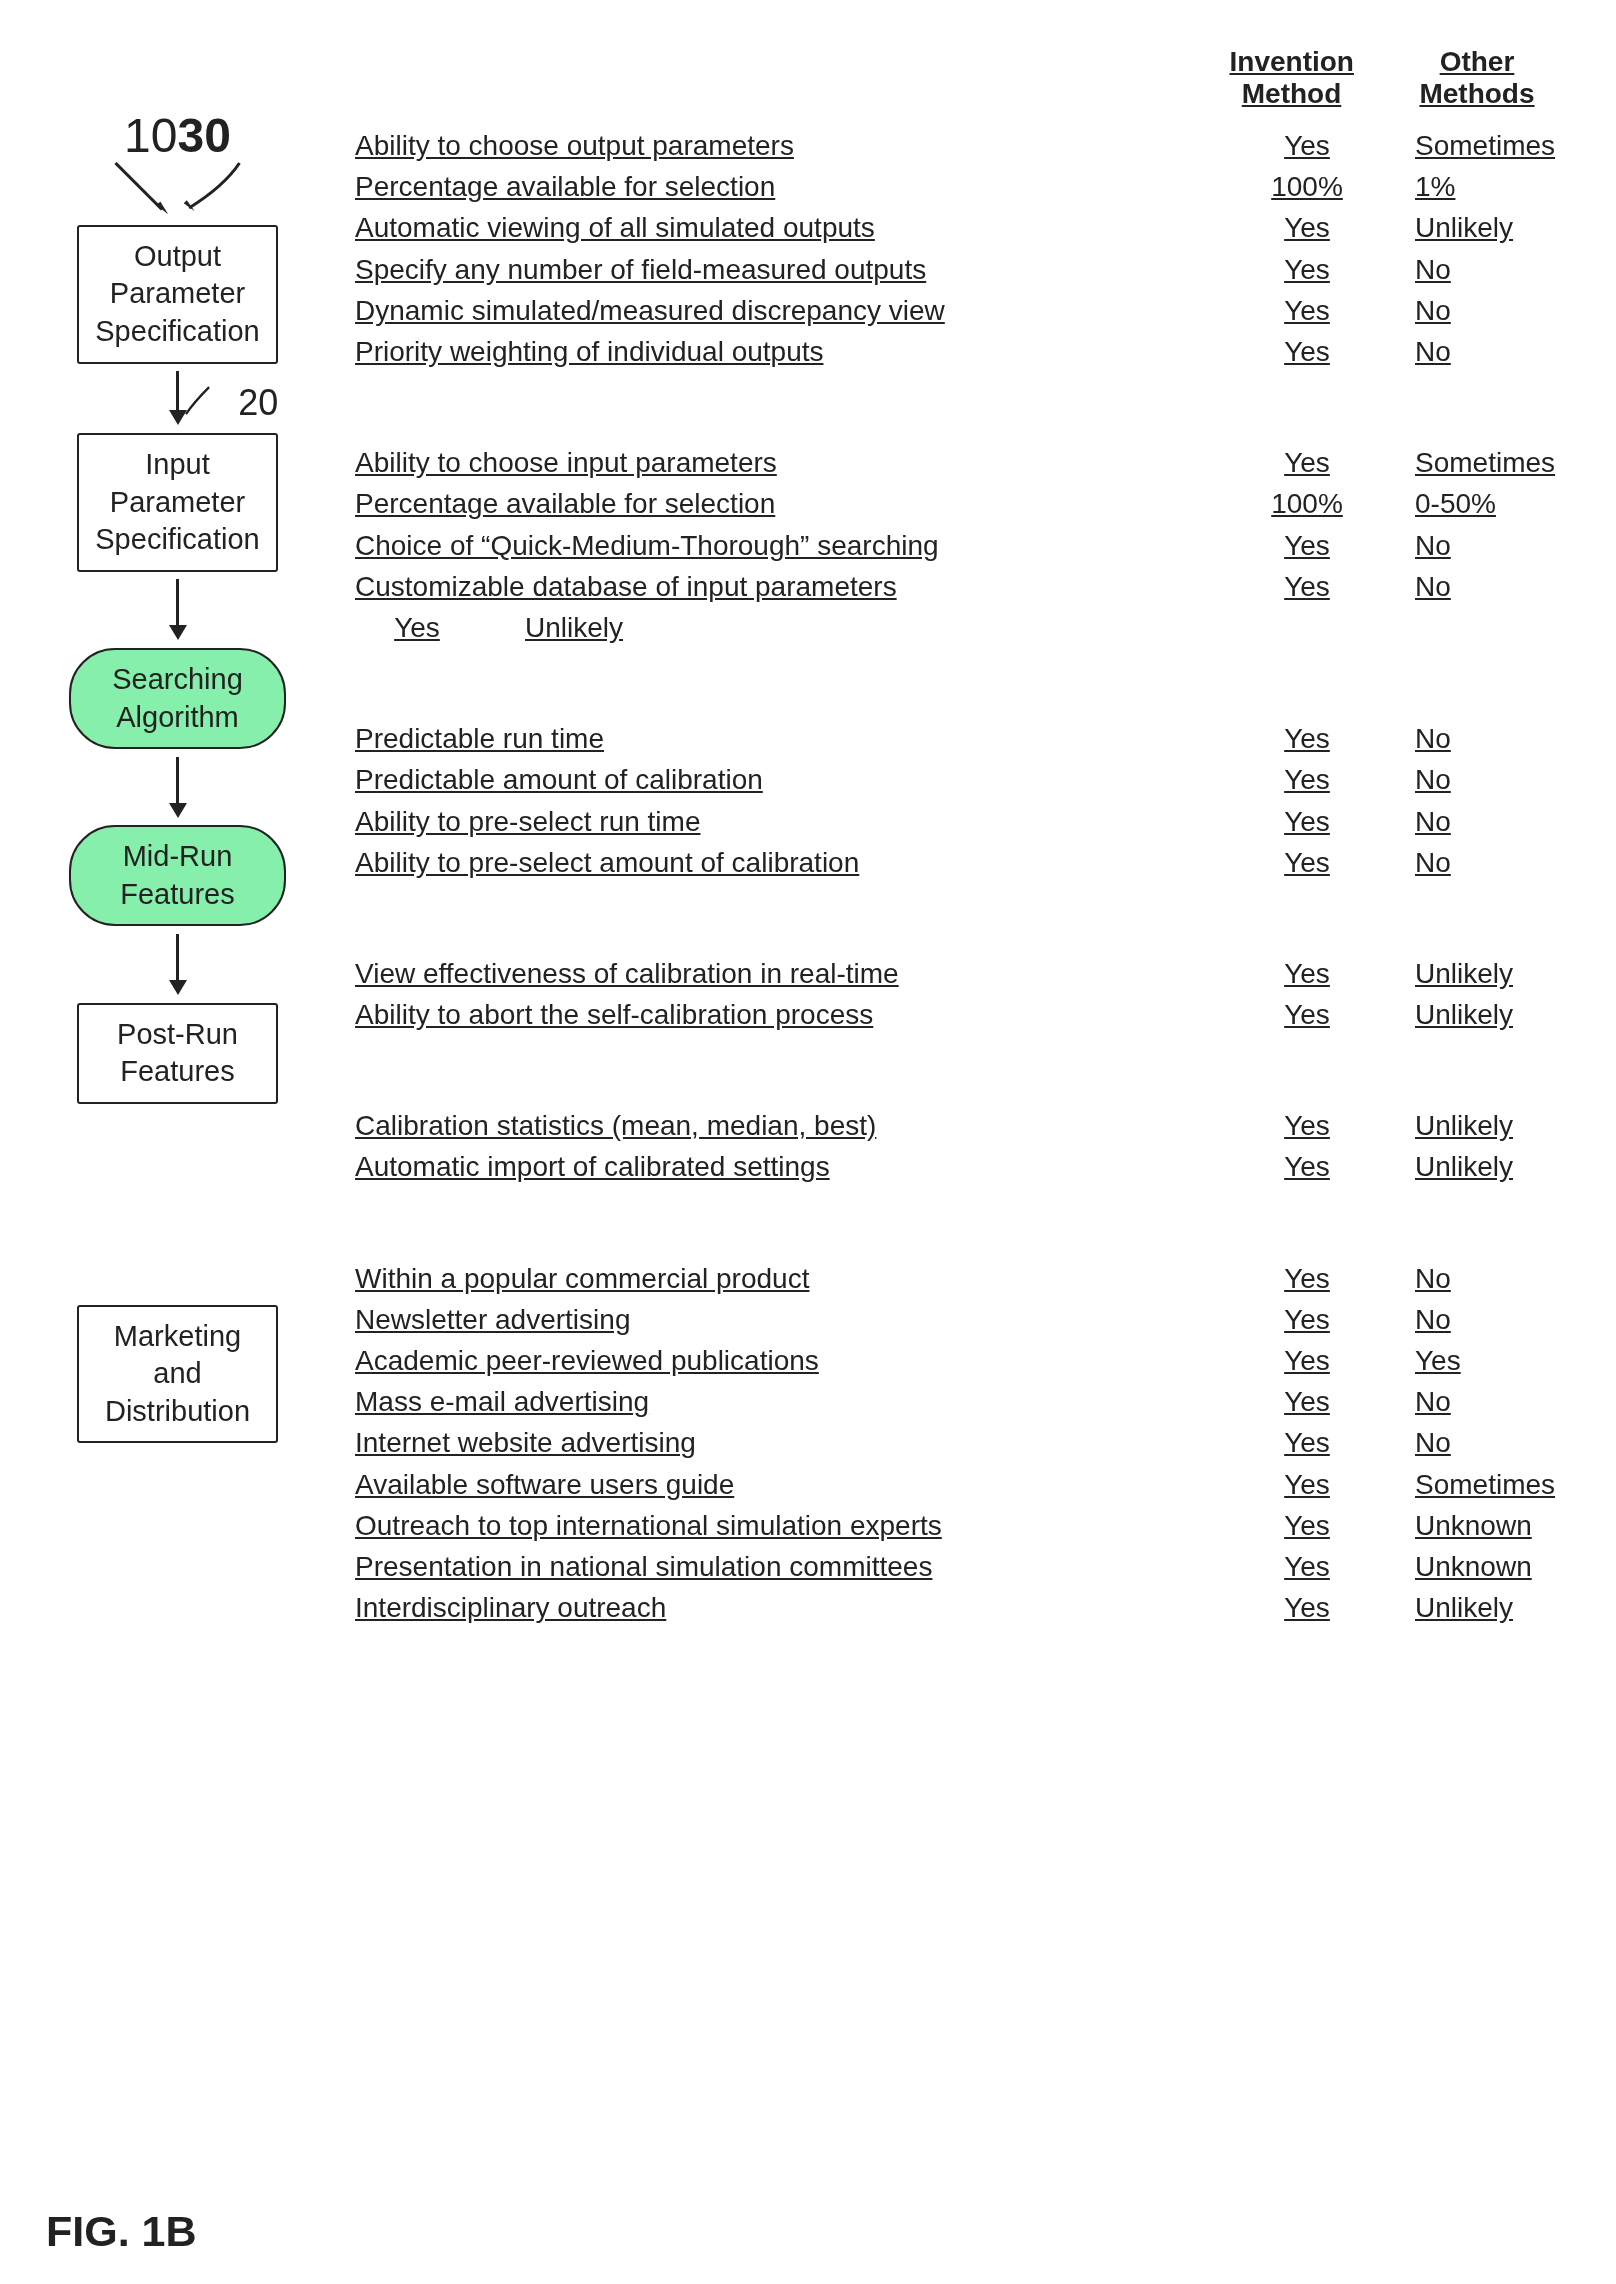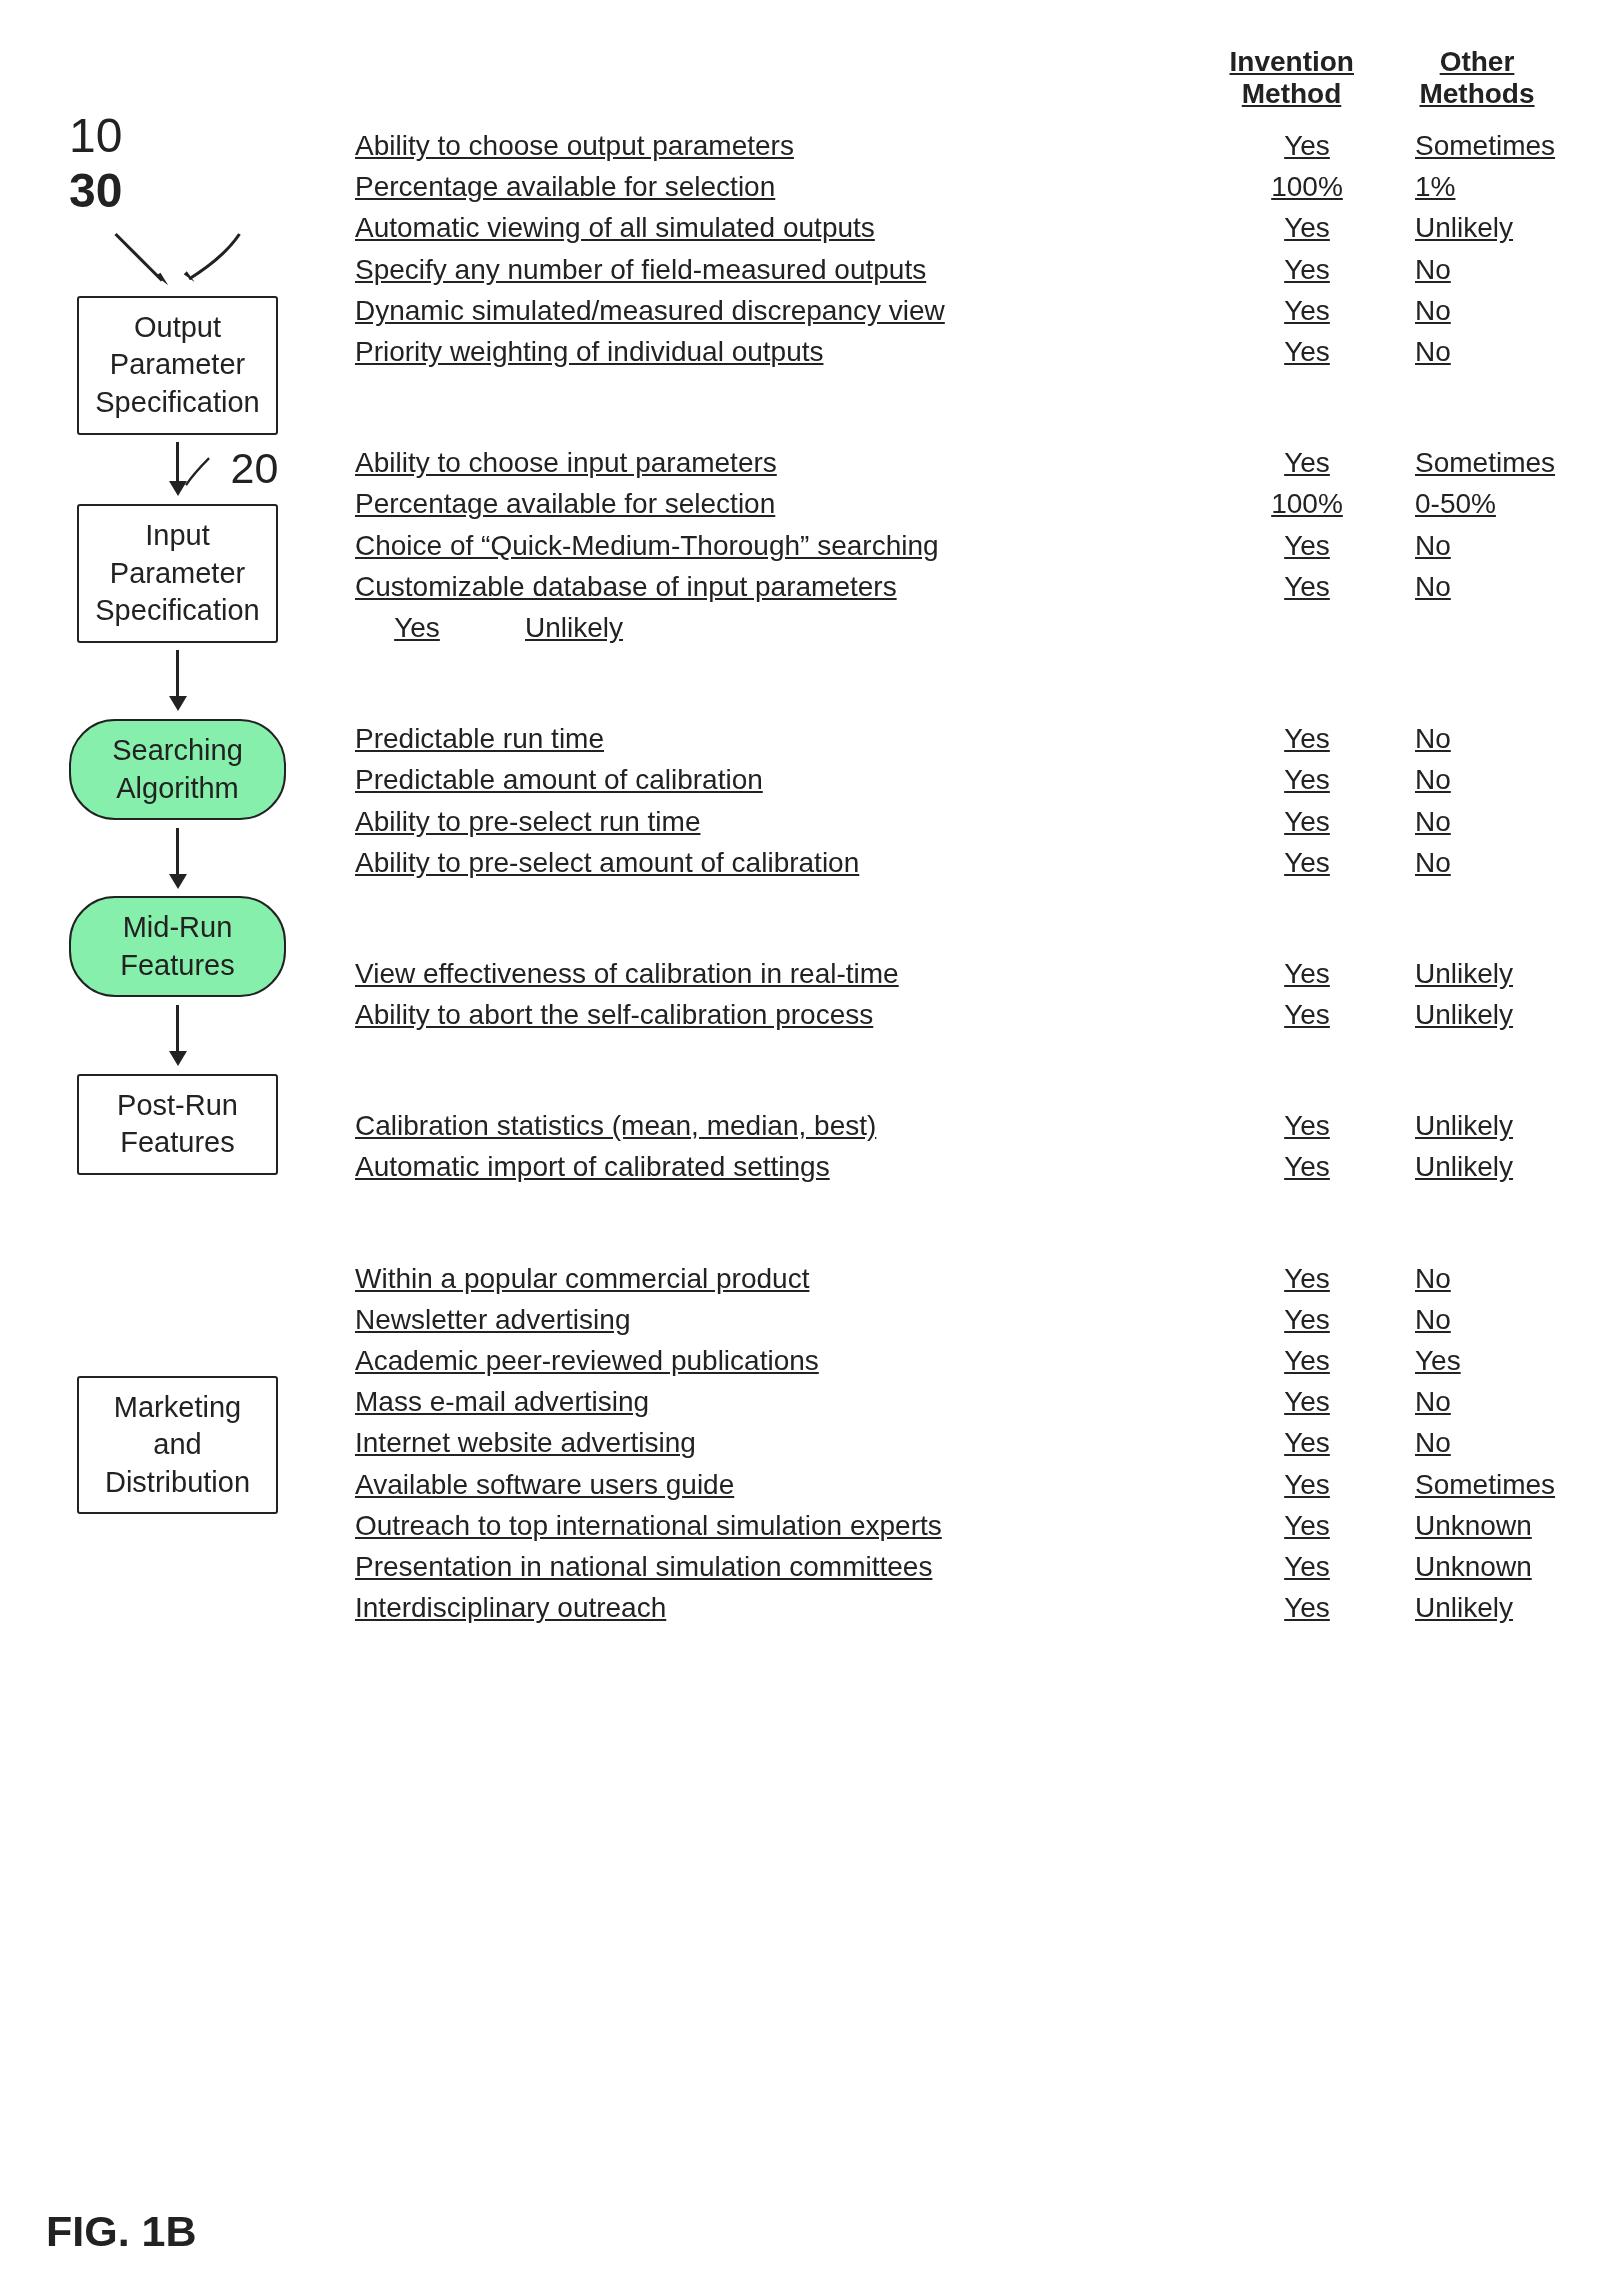--- a/index.html
+++ b/index.html
@@ -150,21 +150,21 @@
       height: 39px;
     }
   </style>
 </head>
 <body>
 
 <div class="page-container">
 
   <div class="flowchart">
 
-    <div style="display:flex; flex-direction:column; width:217px; justify-content:flex-start; margin-bottom:16px; position:relative; z-index:2;">
+    <div style="display:flex; flex-direction:row; width:217px; justify-content:center; margin-bottom:0px; position:relative; z-index:2;">
       <span style="font-size:48px; font-weight:400; color:#222;">10</span>
       <span style="font-size:48px; font-weight:700; color:#222;">30</span>
     </div>
 
     <svg width="217" height="62" style="display:block; overflow:visible;" viewBox="0 0 280 80">
 
       <line x1="60" y1="0" x2="120" y2="60" stroke="#222" stroke-width="4"></line>
       <polygon points="112,54 128,66 118,50" fill="#222"></polygon>
 
       <path d="M 220 0 Q 200 30 155 58" stroke="#222" stroke-width="4" fill="none"></path>
@@ -174,21 +174,21 @@
     <div class="box-node">
       <span style="white-space:pre-line;">Output Parameter
 Specification</span>
     </div>
 
     <div style="position:relative; width:217px; display:flex; flex-direction:column; align-items:center;">
       <div class="arrow-down">
         <div class="line" style="height:39px;"></div>
         <div class="arrowhead"></div>
       </div>
-      <span style="font-size:43px; font-weight:400; color:#222; position:absolute; right:7.7px; top:9px;">20</span>
+      <span style="font-size:36px; font-weight:400; color:#222; position:absolute; right:7.7px; top:18px;">20</span>
 
       <svg width="77" height="31" style="position:absolute; right:23px; top:23px; overflow:visible;" viewBox="0 0 100 40">
         <path d="M 30 0 Q 10 20 0 35" stroke="#222" stroke-width="3" fill="none"></path>
       </svg>
     </div>
 
     <div class="box-node">
       <span style="white-space:pre-line;">Input Parameter
 Specification</span>
     </div>

